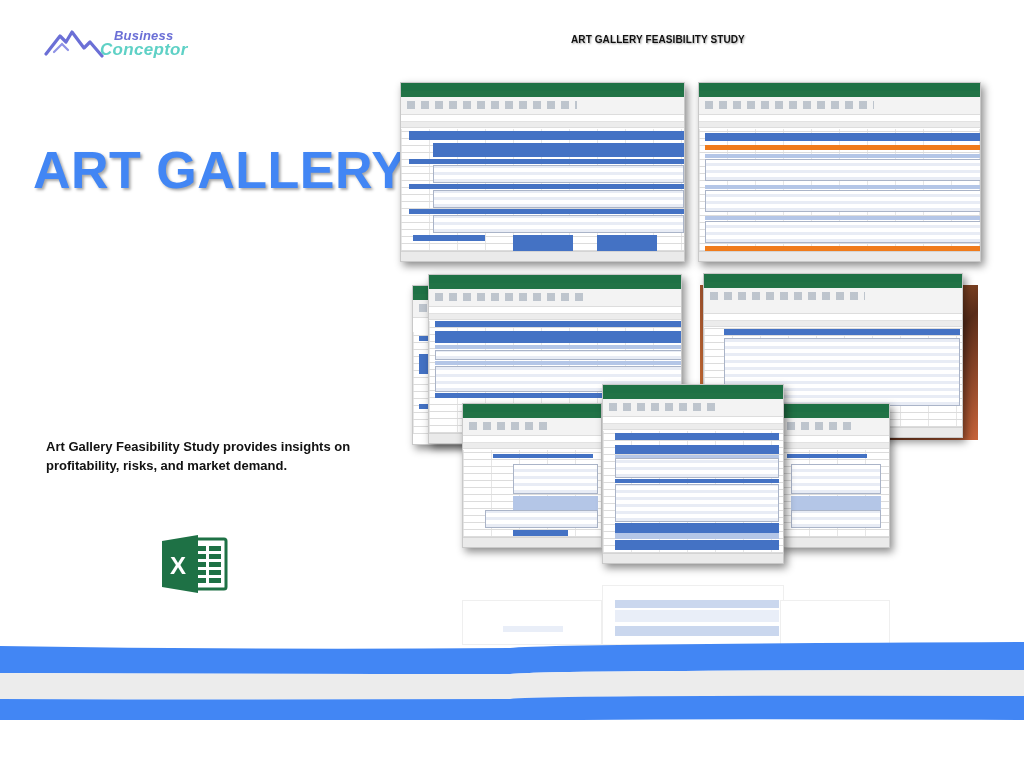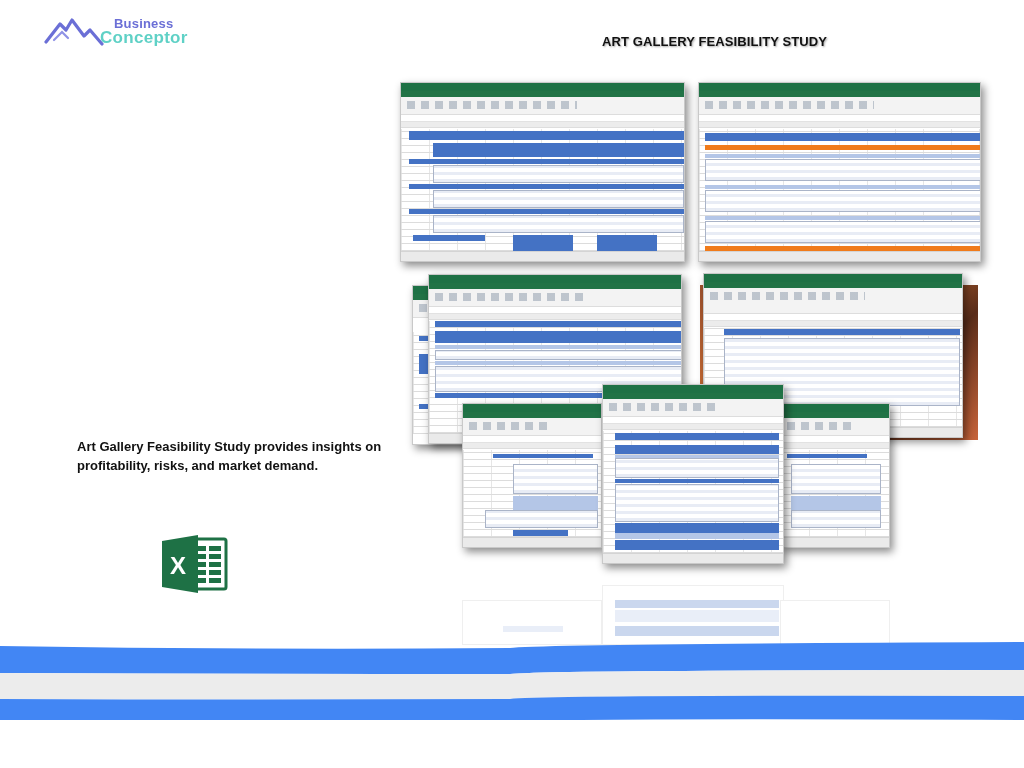--- a/index.html
+++ b/index.html
@@ -1,32 +1,32 @@
 <!DOCTYPE html>
 <html><head>
 <meta charset="utf-8">
 <style>
   * { box-sizing: border-box; margin: 0; padding: 0; }
   html, body { width: 1024px; height: 768px; overflow: hidden; background: #ffffff; }
   body { position: relative; font-family: "Liberation Sans", "DejaVu Sans", sans-serif; }
 
   
-  .logo { position: absolute; left: 44px; top: 14px; width: 160px; height: 36px; }
+  .logo { position: absolute; left: 44px; top: 26px; width: 160px; height: 36px; font-style: italic; }
   .logo svg { position: absolute; left: 0; top: 2px; }
   .logo .brand-top { position: absolute; left: 70px; top: 2px; font-size: 13px; font-weight: bold; color: #6b6fd6; letter-spacing: 0.2px; }
   .logo .brand-bottom { position: absolute; left: 56px; top: 14px; font-size: 17px; font-weight: bold; color: #5fd1c6; letter-spacing: 0.3px; }
 
-  .header-title { position: absolute; left: 571px; top: 34px; font-size: 13px; font-weight: bold; color: #111; letter-spacing: 0.1px; text-shadow: 1px 1px 2px rgba(0,0,0,0.35); margin-left: 31px; }
+  .header-title { position: absolute; left: 571px; top: 34px; font-size: 10px; font-weight: bold; color: #111; letter-spacing: 0.1px; text-shadow: 1px 1px 2px rgba(0,0,0,0.35); }
 
   .hero { position: absolute; left: 33px; top: 134px; }
   .hero-line { font-weight: bold; font-size: 52px; line-height: 1.42; letter-spacing: 0.5px; text-shadow: 2px 2px 3px rgba(0,0,0,0.35); white-space: nowrap; }
   .hero-line.blue { color: #4286f4; }
   .hero-line.black { color: #000; }
 
-  .desc { position: absolute; left: 46px; top: 438px; width: 340px; font-size: 13px; font-weight: bold; color: #111; line-height: 1.45; margin-left: 31px; }
+  .desc { position: absolute; left: 46px; top: 438px; width: 340px; font-size: 13px; font-weight: bold; color: #111; line-height: 1.45; }
 
   .excel-icon { position: absolute; left: 158px; top: 533px; width: 72px; height: 62px; }
 
   
   .win { position: absolute; background: #fff; border: 1px solid #c9c9c9; box-shadow: 3px 4px 8px rgba(0,0,0,0.45); overflow: hidden; }
   .win .titlebar { height: 8px; background: #1e7145; }
   .win .ribbon-tabs { height: 6px; background: #217346; }
   .win .ribbon { height: 18px; background: #f3f3f3; border-bottom: 1px solid #ddd; position: relative; }
   .win .ribbon::before { content: ""; position: absolute; left: 6px; top: 4px; width: 60%; height: 8px;
     background: repeating-linear-gradient(90deg, #9aa6b4 0 8px, transparent 8px 14px); opacity: 0.6; }
@@ -57,20 +57,21 @@
     <path d="M2 26 L16 8 L22 14 L28 4 L40 20 L46 14 L58 28" fill="none" stroke="#6b6fd6" stroke-width="3.2" stroke-linejoin="round" stroke-linecap="round"></path>
     <path d="M10 24 L18 16 L24 22" fill="none" stroke="#8f92e6" stroke-width="2.2" stroke-linecap="round"></path>
   </svg>
   <span class="brand-top">Business</span>
   <span class="brand-bottom">Conceptor</span>
 </div>
 
 <div class="header-title">ART GALLERY FEASIBILITY STUDY</div>
 
 <div class="hero">
+  <div class="hero-line blue">ART GALLERY</div>
 </div>
 
 <div class="desc">Art Gallery Feasibility Study provides insights on profitability, risks, and market demand.</div>
 
 <div class="excel-icon">
   <svg width="72" height="62" viewBox="0 0 72 62">
     <rect x="30" y="6" width="38" height="50" rx="2" fill="#fff" stroke="#1e7145" stroke-width="3"></rect>
     <g fill="#1e7145">
       <rect x="36" y="13" width="12" height="5"></rect>
         <rect x="51" y="13" width="12" height="5"></rect>

